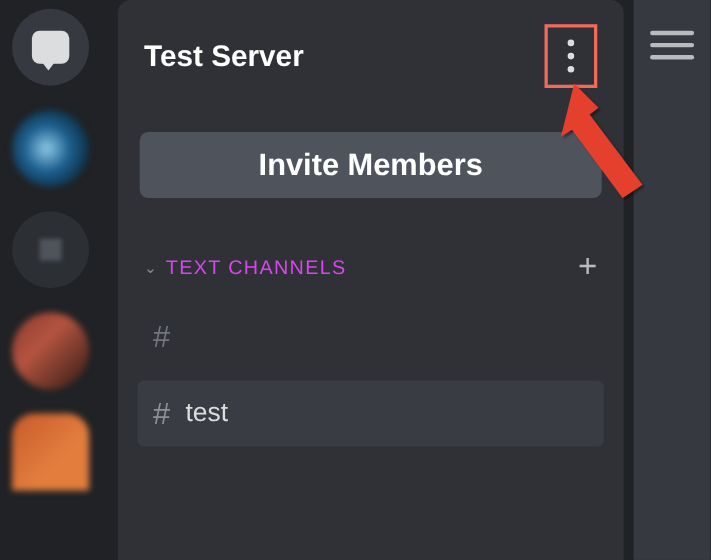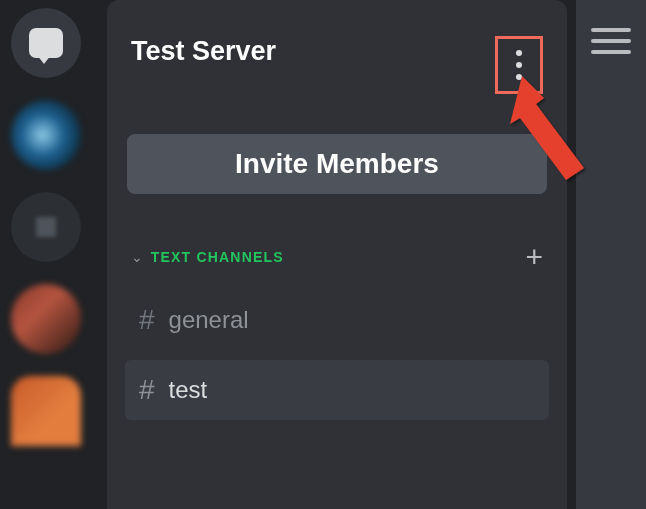--- a/index.html
+++ b/index.html
@@ -79,23 +79,23 @@
       left: 107px;
       top: 0;
       width: 460px;
       height: 100%;
       background: #2f3136;
       border-radius: 12px 12px 0 0;
       padding: 0 0 0 0;
     }
     .panel-header {
       display: flex;
+      align-items: center;
       justify-content: space-between;
       padding: 22px 24px 22px 24px;
-      margin-top: 14px;
     }
     .server-name {
       color: #ffffff;
       font-size: 27px;
       font-weight: 700;
     }
     .more-btn-wrap {
       border: 3px solid #ef6a5a;
       padding: 4px 2px;
       display: flex;
@@ -143,24 +143,24 @@
     .section-left {
       display: flex;
       align-items: center;
       gap: 8px;
     }
     .caret {
       font-size: 14px;
       color: #8e9297;
     }
     .section-title {
-      font-size: 14px;
-      font-weight: 700;
+      font-size: 18px;
+      font-weight: 400;
       letter-spacing: 1.2px;
-      color: #22c55e;
+      color: #d946ef;
     }
     .add-channel {
       font-size: 30px;
       color: #b9bbbe;
       line-height: 1;
       cursor: pointer;
       font-weight: 300;
     }
     .channel-row {
       margin: 8px 18px 10px 18px;
@@ -247,21 +247,20 @@
   <div class="section-header">
     <div class="section-left">
       <span class="caret">⌄</span>
       <span class="section-title">TEXT CHANNELS</span>
     </div>
     <span class="add-channel">+</span>
   </div>
 
   <div class="channel-row">
     <span class="hash">#</span>
-    <span>general</span>
   </div>
 
   <div class="channel-row active">
     <span class="hash">#</span>
     <span>test</span>
   </div>
 </div>
 
 <div class="right-zone">
   <div class="hamburger">

